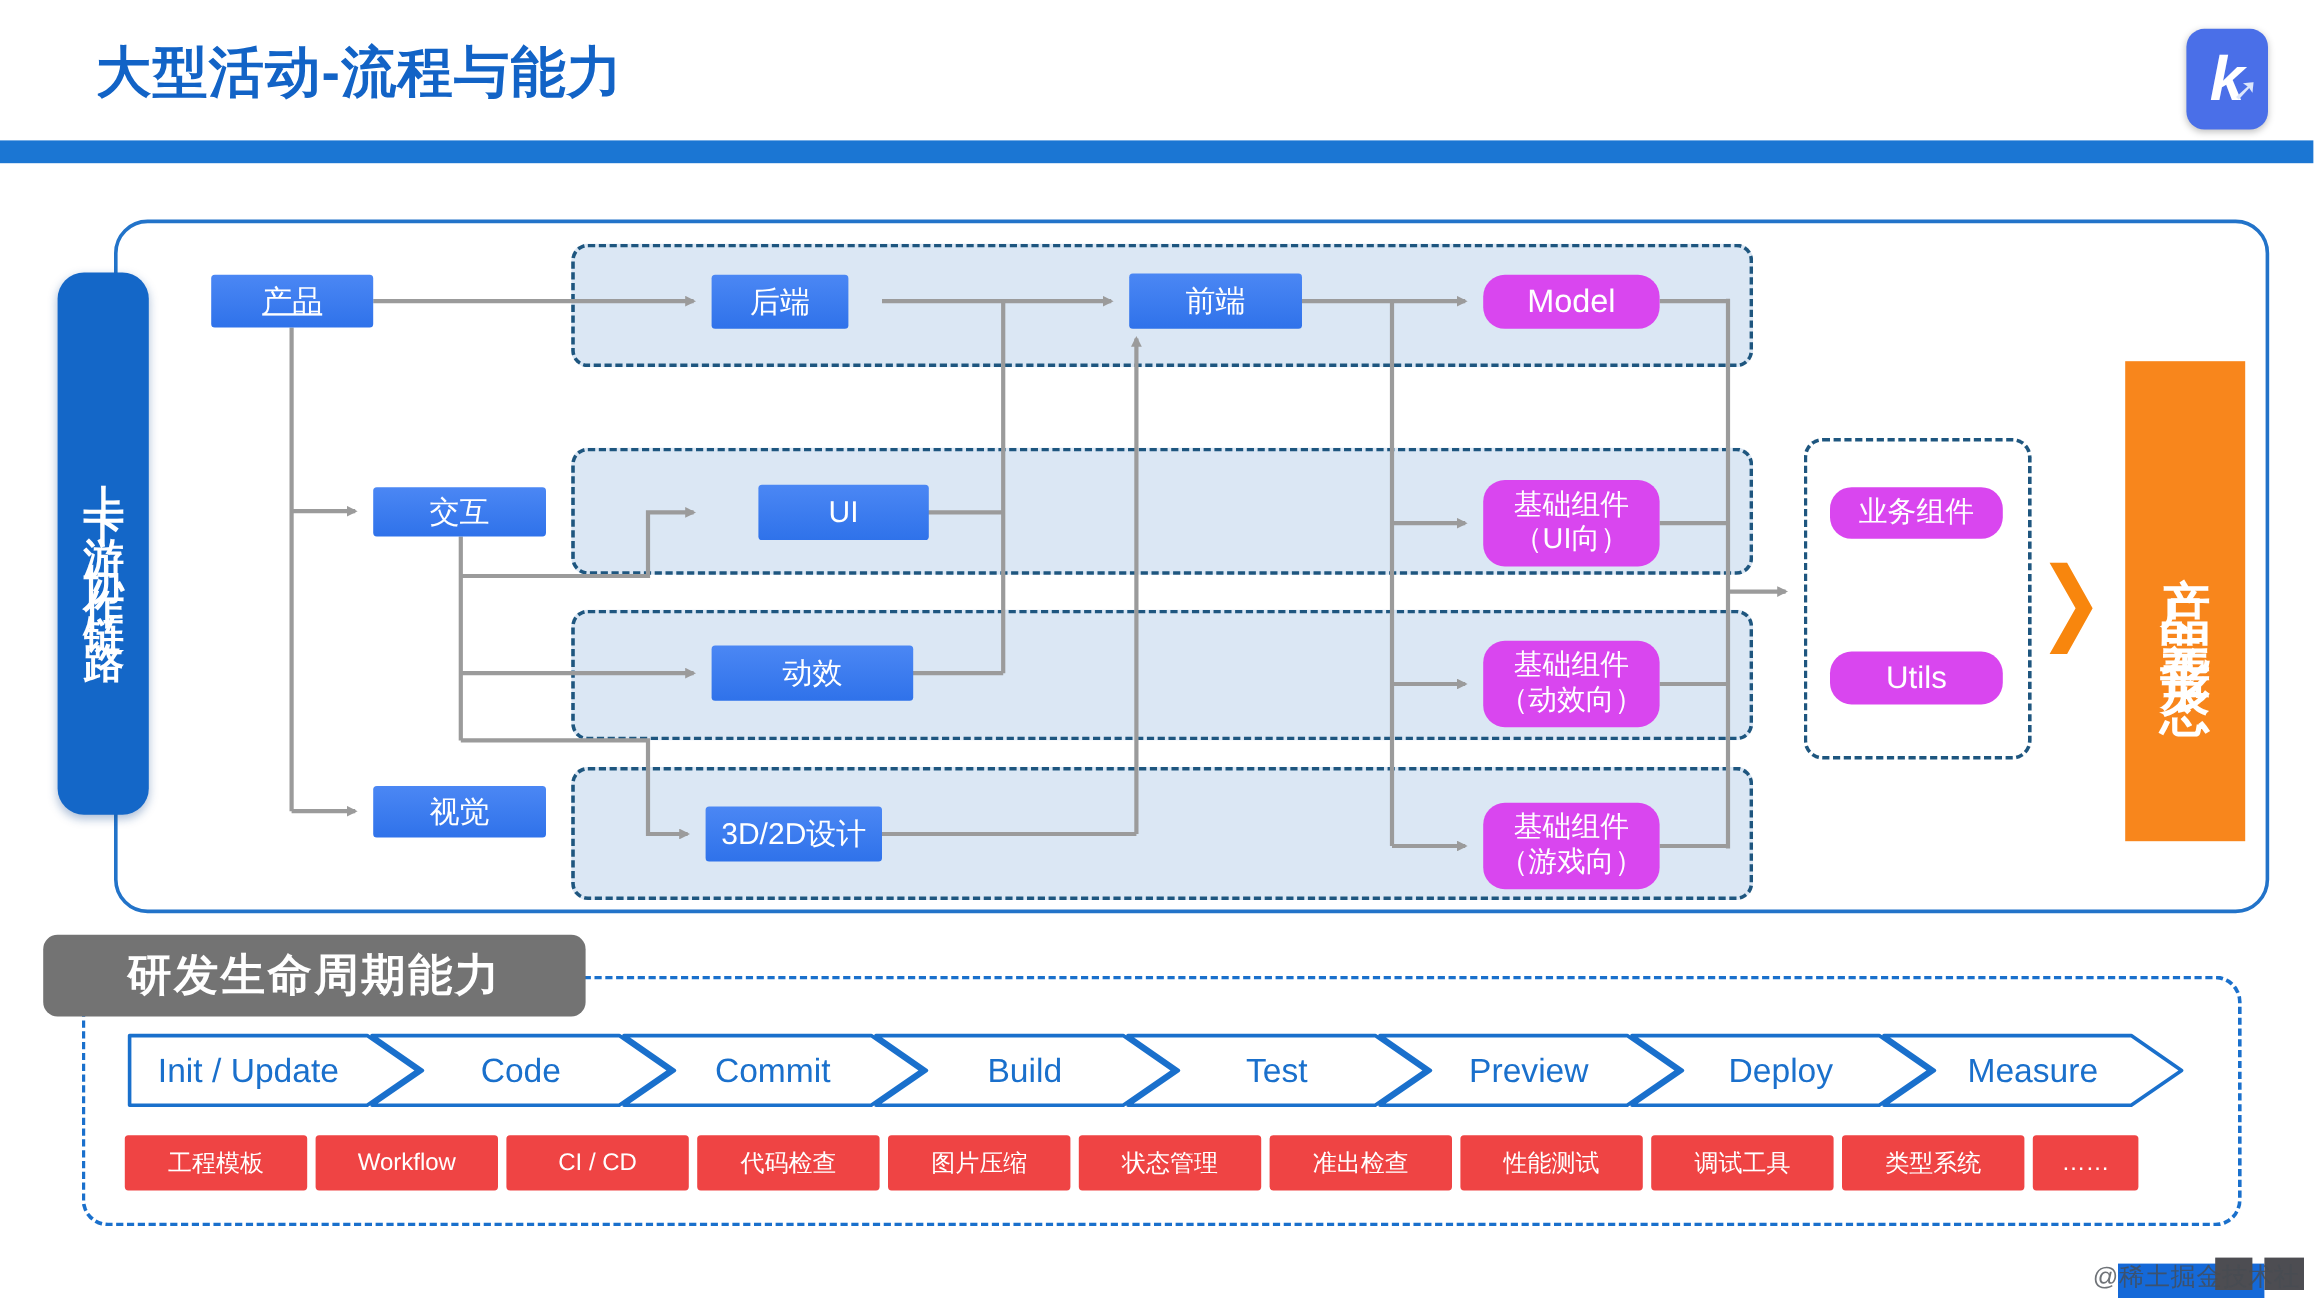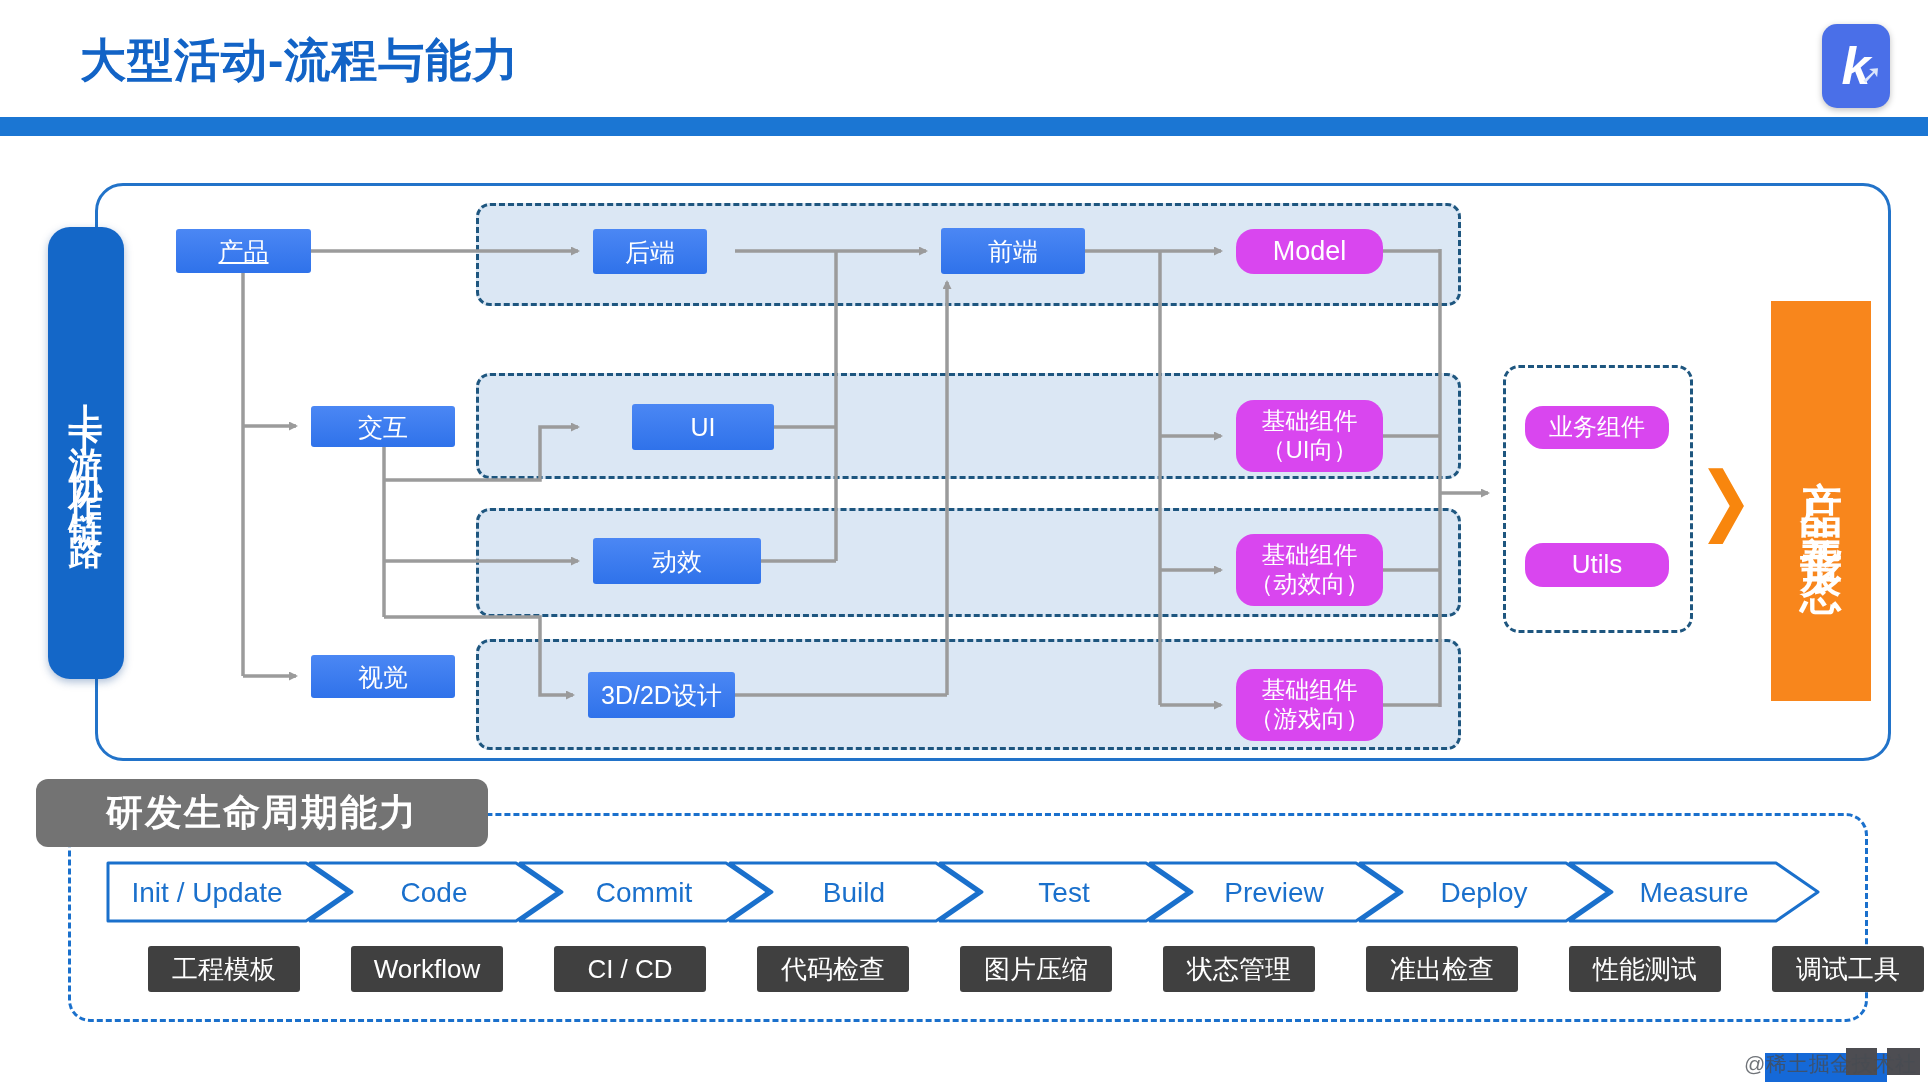--- a/index.html
+++ b/index.html
@@ -45,22 +45,22 @@
                  transform:scaleY(1.15);}
 
   
   svg.overlay{position:absolute;left:0;top:0;pointer-events:none;}
 
   
   .lc-dashed{left:68px;top:813px;width:1794px;height:203px;border:3px dashed #1a70cc;border-radius:22px;background:#fff;}
   .lc-label{left:36px;top:779px;width:452px;height:68px;background:#737373;border-radius:12px;
             display:flex;align-items:center;justify-content:center;color:#fff;font-size:37px;font-weight:bold;letter-spacing:2px;}
   .tools-row{left:104px;top:946px;width:1720px;height:46px;display:flex;gap:7px;}
-  .tool{background:#404040;color:#fff;font-size:26px;display:flex;align-items:center;justify-content:center;
-        border-radius:3px;min-width:152px;padding:0 10px;box-sizing:border-box;margin-left:44px;}
+  .tool{background:#ef4444;color:#fff;font-size:20px;display:flex;align-items:center;justify-content:center;
+        border-radius:3px;min-width:152px;padding:0 10px;box-sizing:border-box;}
   .tool:last-child{min-width:88px;}
 
   
   .wm-blue{left:1765px;top:1053px;width:122px;height:29px;background:#1569d8;}
   .wm-sq1{left:1846px;top:1048px;width:31px;height:27px;background:#4d4d52;}
   .wm-sq2{left:1887px;top:1048px;width:33px;height:27px;background:#4d4d52;}
   .wm-text{left:1744px;top:1050px;width:182px;font-size:21px;color:rgba(70,75,82,0.78);letter-spacing:0.5px;}
 </style>
 </head>
 <body>

